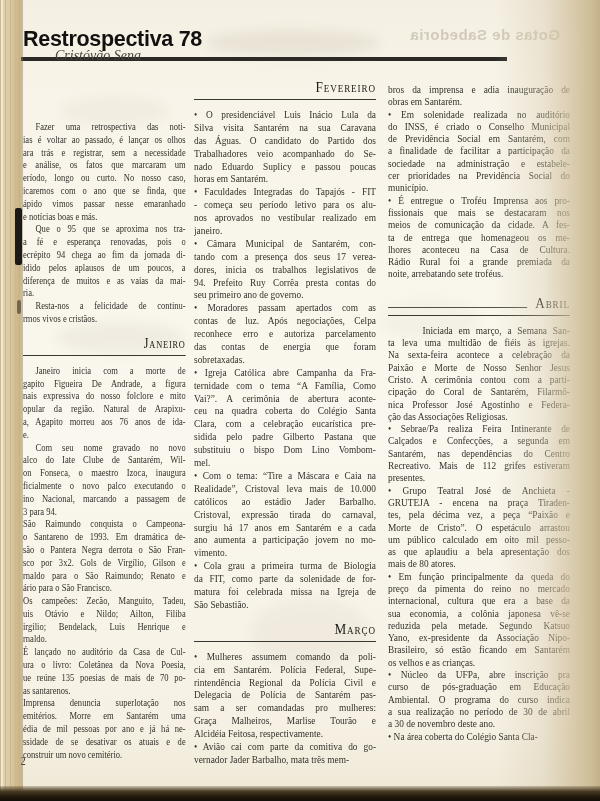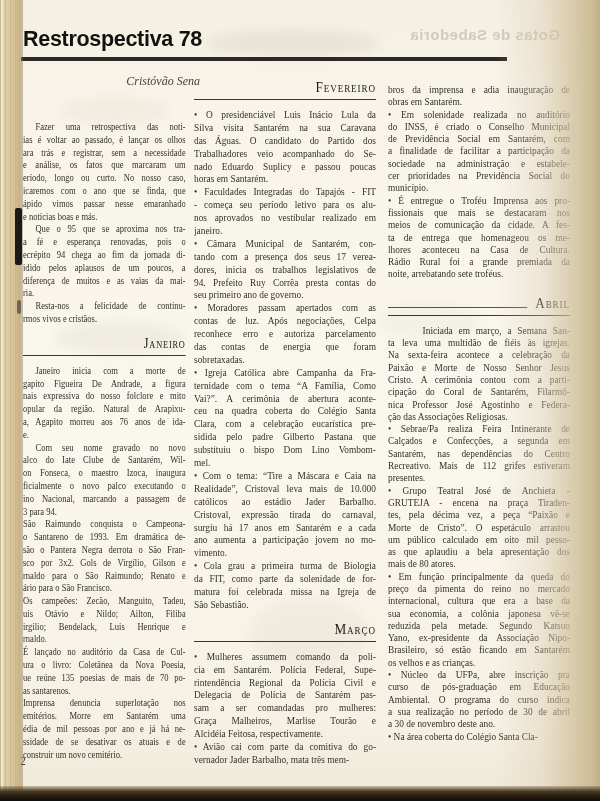--- a/index.html
+++ b/index.html
@@ -20,22 +20,22 @@
     background:linear-gradient(180deg,rgba(90,74,48,.25) 0%,#4a3b24 35%,#221a0e 70%,#120d06 100%);}
   .smudge{position:absolute;border-radius:50%;filter:blur(6px);background:#7a6c54;z-index:0;}
   .ghost{position:absolute;transform:scaleX(-1);filter:blur(.7px);opacity:.34;z-index:0;
          font-family:"Liberation Sans","DejaVu Sans",sans-serif;font-weight:bold;
          font-size:15px;letter-spacing:.5px;color:var(--ghost,#8d8168);white-space:nowrap;}
   
   .title{position:absolute;left:23px;top:27px;margin:0;z-index:1;
          font-family:"Liberation Sans","DejaVu Sans",sans-serif;font-weight:bold;
          font-size:21.5px;letter-spacing:-.3px;color:var(--title_ink,#121110);}
   .title-rule{position:absolute;left:21px;top:57px;width:486px;height:4px;background:var(--rule,#2b2a27);z-index:1;}
-  .byline{position:absolute;left:55px;top:74px;width:145px;text-align:right;z-index:1;
-          font-style:italic;font-size:12px;color:#47433b;}
+  .byline{position:absolute;left:55px;top:48px;width:145px;text-align:left;z-index:1;
+          font-style:italic;font-size:14px;color:#47433b;}
   .page-num{position:absolute;left:20px;top:755px;font-size:11.5px;color:#3c392f;z-index:1;}
   
   .col{position:absolute;transform-origin:0 0;color:var(--ink,#33312c);z-index:1;font-size:10.3px;}
   .c1{left:23px;top:121px;width:196px;transform:scaleX(.83);--lh:12.8px;}
   .c2{left:194px;top:70px;width:200px;transform:scaleX(.91);--lh:12.9px;}
   .c3{left:388px;top:84px;width:200px;transform:scaleX(.91);--lh:12.3px;}
   .ln{height:var(--lh);line-height:var(--lh);white-space:nowrap;overflow:hidden;
       text-align:left;text-align-last:justify;}
   .ln.end{text-align-last:left;}
   .hd{margin:9px 0 9px;padding-bottom:3px;border-bottom:1.6px solid #383833;

